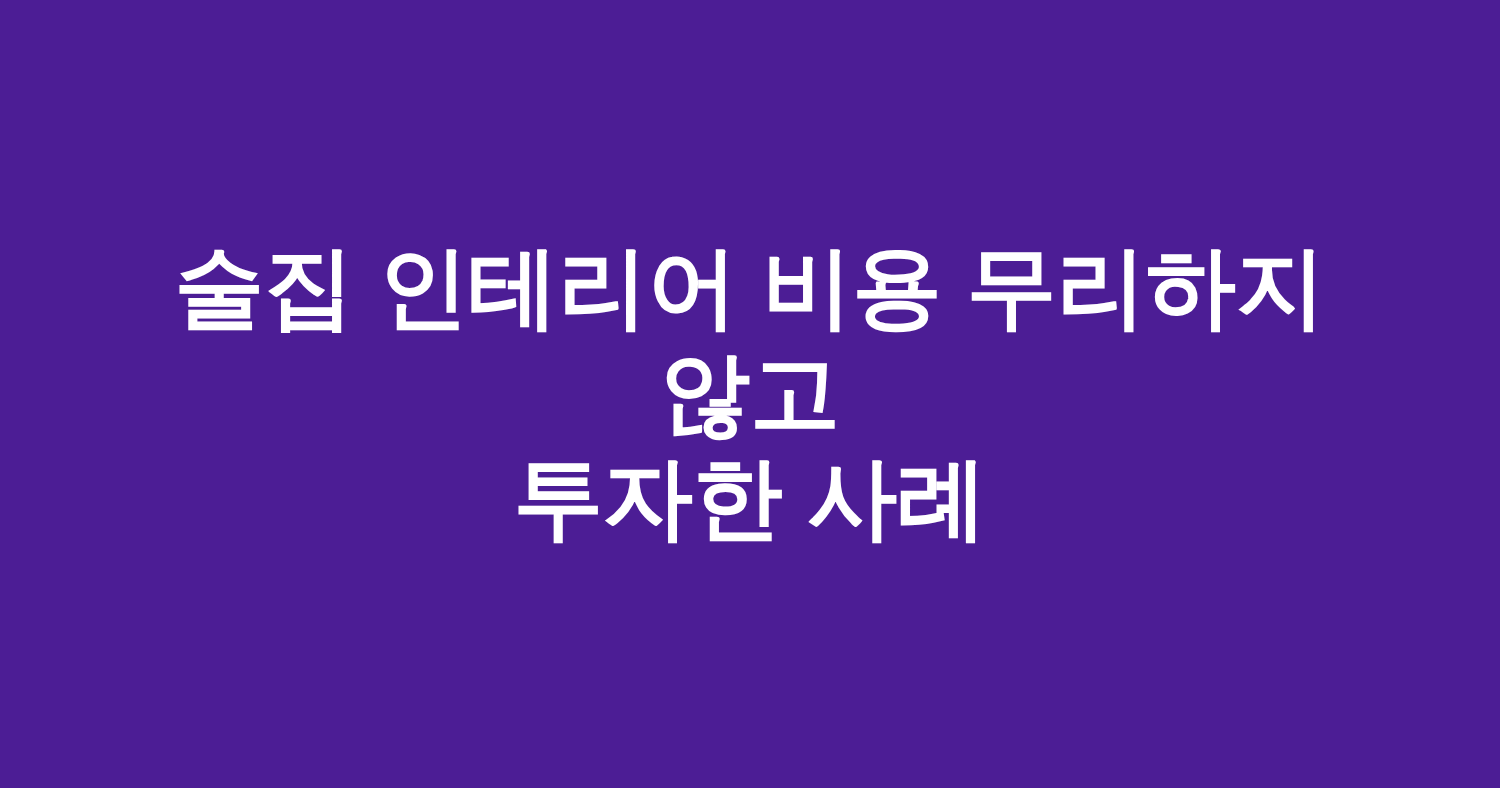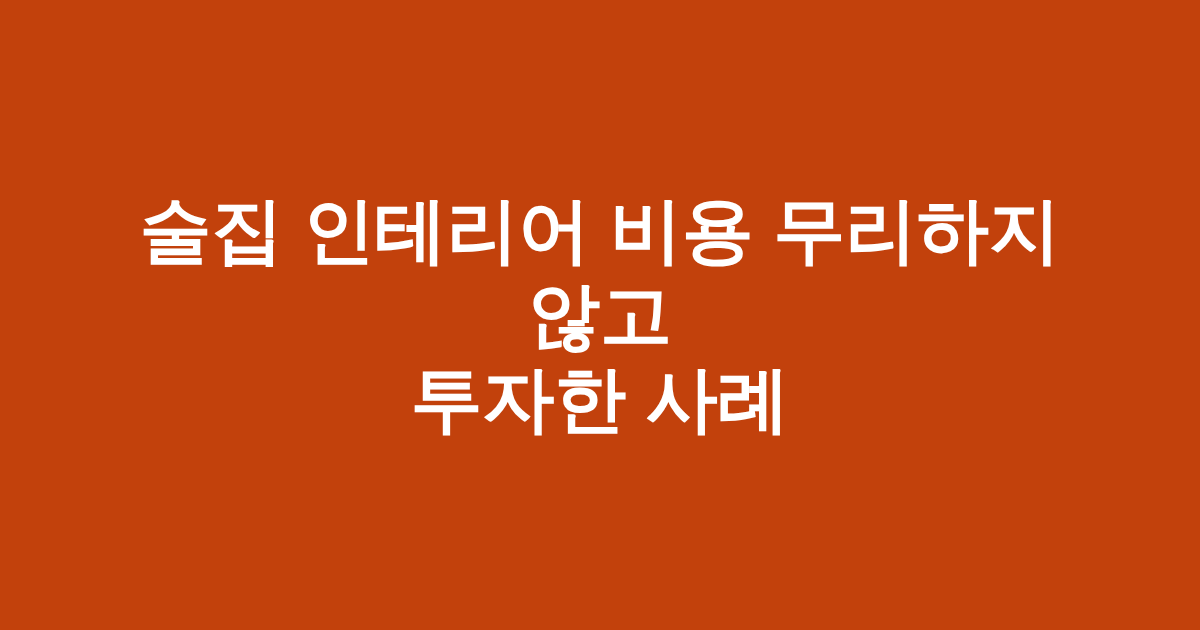--- a/index.html
+++ b/index.html
@@ -45,21 +45,21 @@
     line-height: 1.18;
     letter-spacing: -0.2px;
     word-break: keep-all;
     white-space: pre-line;   
     text-rendering: optimizeLegibility;
   }
 </style>
 </head>
 <body>
 
-<div class="card" style="background: #c2410c;">
+<div class="card" style="background: #4c1d95;">
 
   <div class="title-block">
 
     <h1 class="card-title" style="color: rgb(255, 255, 255);">술집 인테리어 비용 무리하지 않고
 투자한 사례</h1>
 
   </div>
 
 </div>
 

